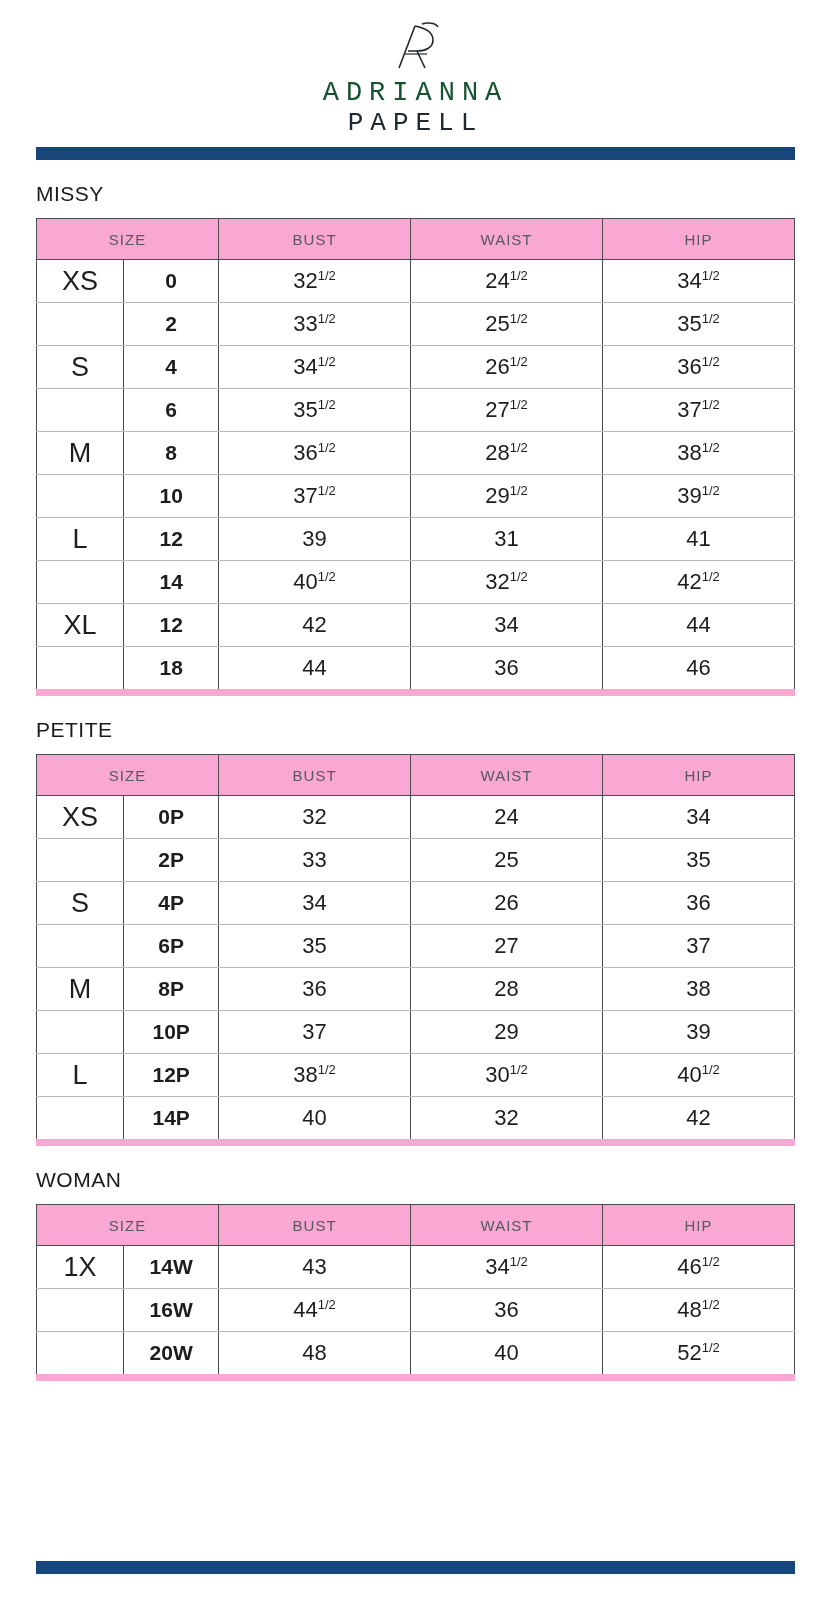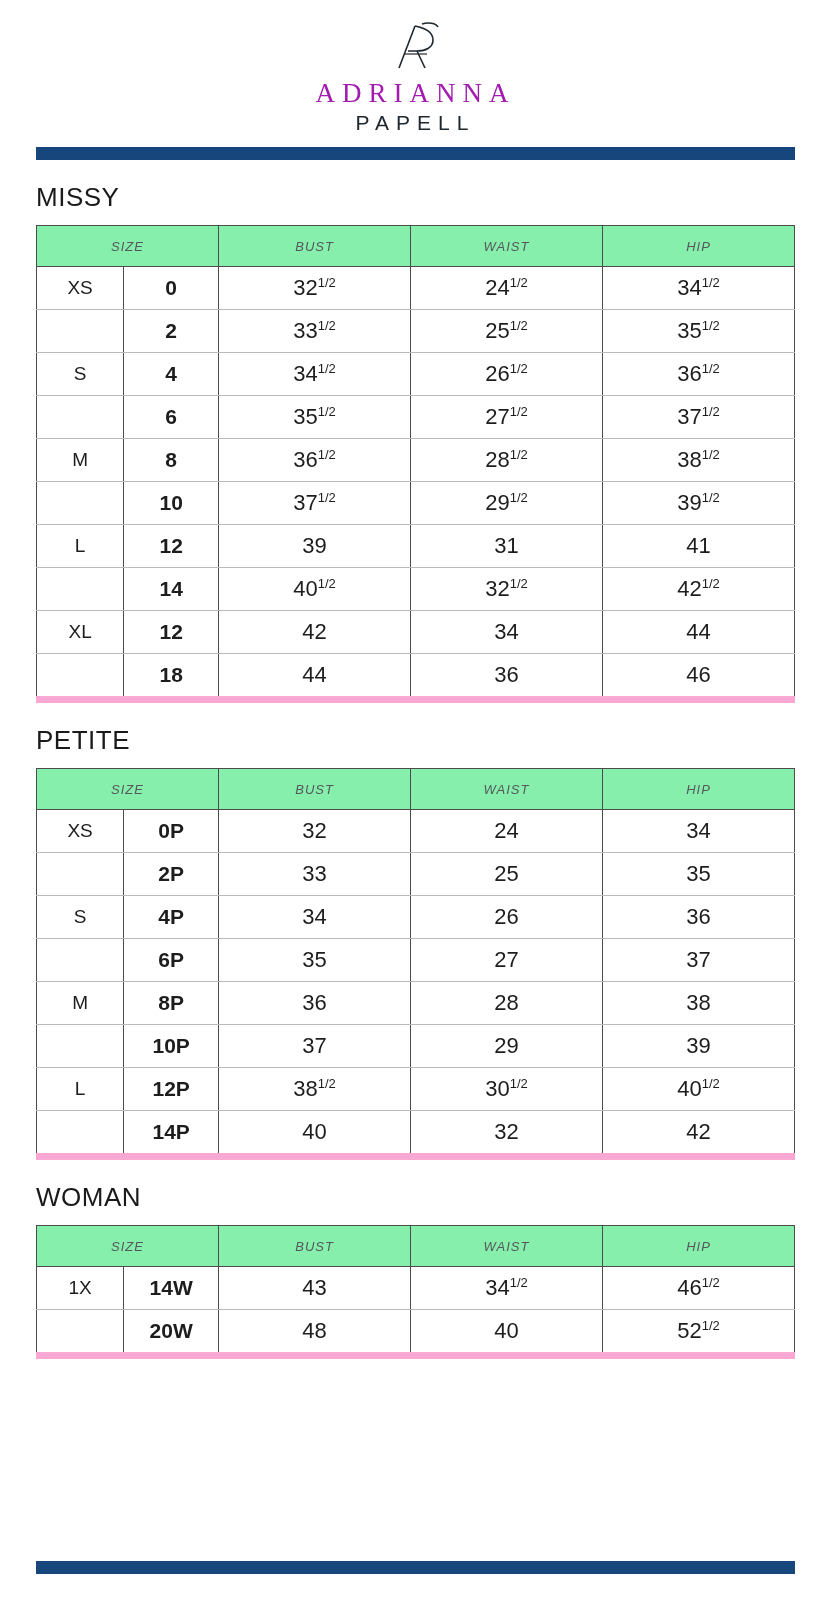--- a/index.html
+++ b/index.html
@@ -27,32 +27,32 @@
     padding-top: 22px;
     text-align: center;
   }
   .brand-monogram {
     display: block;
     margin: 0 auto;
     width: 70px;
     height: 52px;
   }
   .brand-name {
-    font-family: Liberation Serif, serif;
-    color: #a21caf;
+    font-family: Liberation Mono, monospace;
+    color: #14532d;
     letter-spacing: 7px;
     font-size: 27px;
     line-height: 31px;
     margin-top: 4px;
   }
   .brand-name-2 {
-    font-family: Liberation Sans, sans-serif;
+    font-family: Liberation Mono, monospace;
     color: #20282f;
     letter-spacing: 7px;
-    font-size: 21px;
+    font-size: 26px;
     line-height: 28px;
   }
 
   .rule-top {
     margin: 10px 36px 0 36px;
     height: 13px;
     background: #17467c;
   }
   .rule-bottom {
     position: absolute;
@@ -61,55 +61,54 @@
     bottom: 26px;
     height: 13px;
     background: #17467c;
   }
 
   
   .section {
     margin: 0 36px;
   }
   .section-title {
-    font-size: 26px;
+    font-size: 21px;
     letter-spacing: 0.5px;
     color: #1a1a1a;
     margin: 22px 0 12px 0;
     font-weight: 400;
   }
 
   table.size-table {
     border-collapse: collapse;
     width: 100%;
     table-layout: fixed;
   }
   table.size-table th,
   table.size-table td {
     border: 1px solid #4c4c4c;
     text-align: center;
     font-weight: 400;
     color: #1d1d1d;
   }
   table.size-table thead th {
-    background: #86efac;
+    background: #f9a8d4;
     color: #55585c;
-    font-size: 13px;
+    font-size: 15px;
     height: 38px;
     letter-spacing: 1px;
     border-bottom: 1px solid #4c4c4c;
-    font-style: italic;
   }
   table.size-table tbody td {
     height: 40px;
     font-size: 22px;
     font-family: "Liberation Sans", sans-serif;
   }
   table.size-table tbody td.alpha {
-    font-size: 19px;
+    font-size: 27px;
   }
   table.size-table tbody td.num {
     font-weight: bold;
     font-size: 21px;
   }
   
   table.size-table tbody tr td {
     border-top: 1px solid #b9bcbf;
     border-bottom: 1px solid #b9bcbf;
   }
@@ -351,20 +350,27 @@
       <tbody>
         <tr>
             <td class="alpha">1X</td>
             <td class="num">14W</td>
             <td><span>43</span><span class="frac"></span></td>
             <td><span>34</span><span class="frac">1/2</span></td>
             <td><span>46</span><span class="frac">1/2</span></td>
           </tr>
         <tr>
             <td class="alpha"></td>
+            <td class="num">16W</td>
+            <td><span>44</span><span class="frac">1/2</span></td>
+            <td><span>36</span><span class="frac"></span></td>
+            <td><span>48</span><span class="frac">1/2</span></td>
+          </tr>
+        <tr>
+            <td class="alpha"></td>
             <td class="num">20W</td>
             <td><span>48</span><span class="frac"></span></td>
             <td><span>40</span><span class="frac"></span></td>
             <td><span>52</span><span class="frac">1/2</span></td>
           </tr>
       </tbody>
     </table>
   </div>
 
   <div class="rule-bottom"></div>

